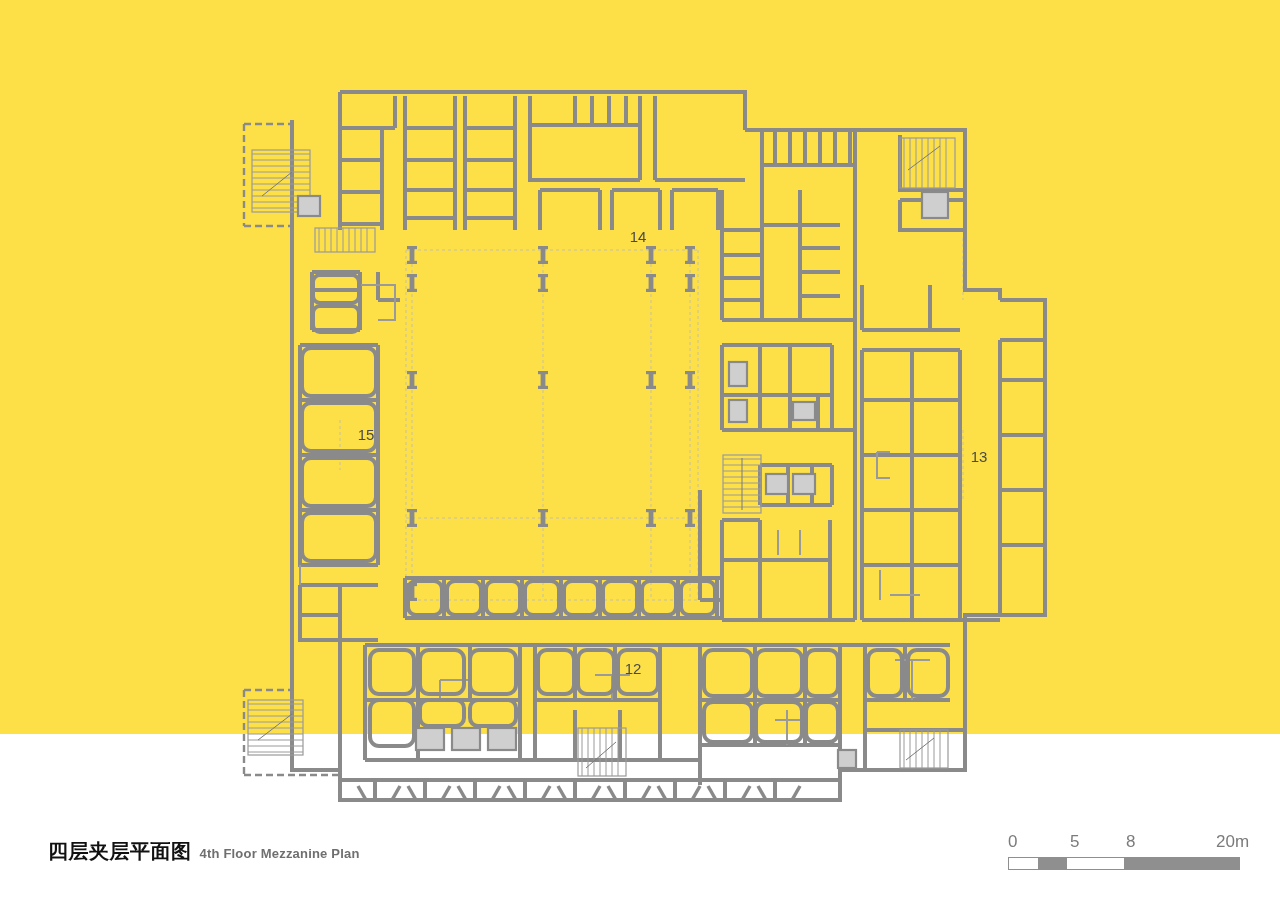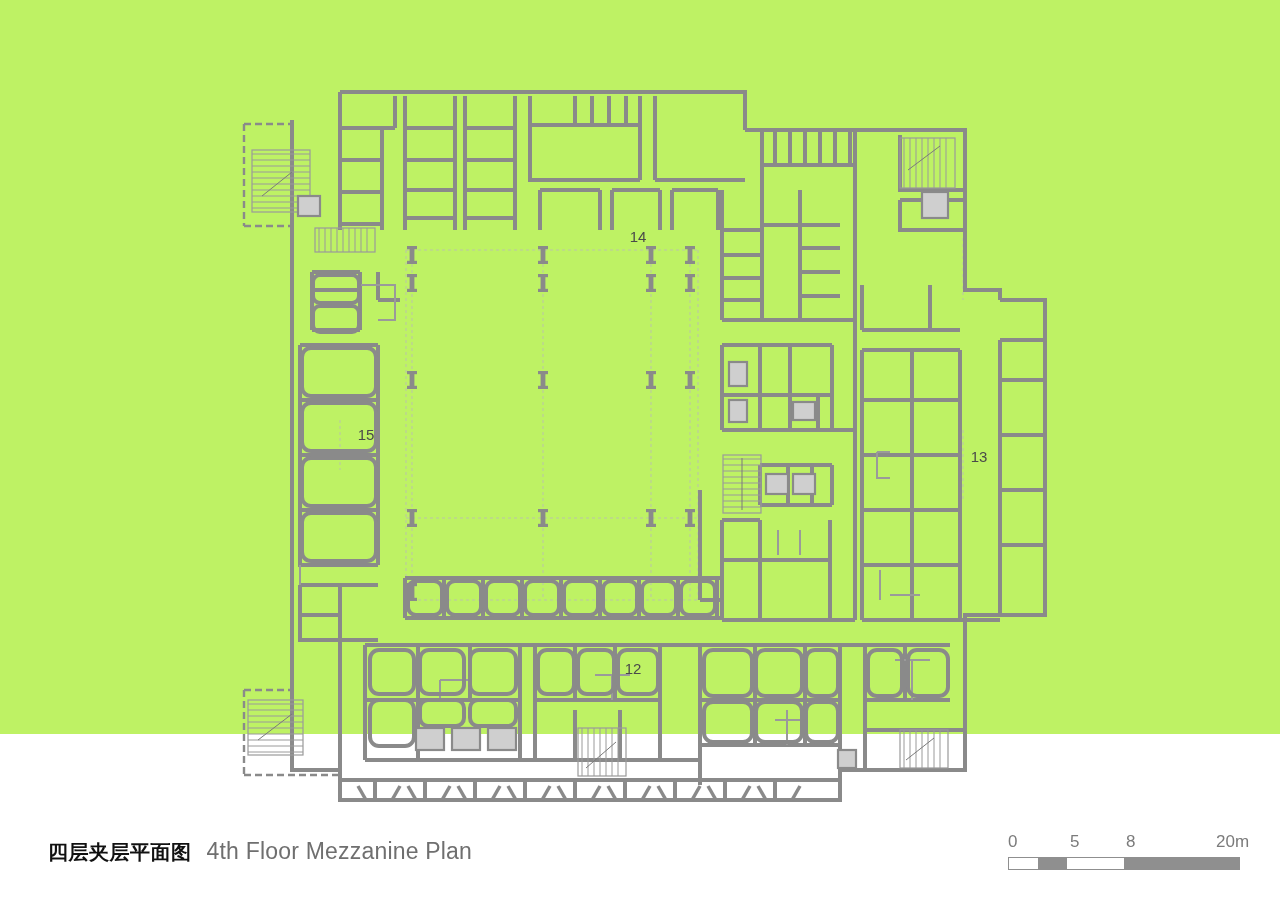--- a/index.html
+++ b/index.html
@@ -1,21 +1,21 @@
 <!DOCTYPE html>
 <html><head>
 <meta charset="utf-8">
 <style>
   html,body{margin:0;padding:0;background:#ffffff;}
   body{width:1280px;height:904px;font-family:"Liberation Sans",sans-serif;overflow:hidden;}
-  #page{position:relative;width:1280px;height:734px;background:#bef264;}
+  #page{position:relative;width:1280px;height:734px;background:#fde047;}
   #plan{position:absolute;left:0;top:0;width:1280px;height:904px;}
-  .caption-wrap{position:absolute;left:48px;top:838px;display:flex;align-items:baseline;gap:15px;}
+  .caption-wrap{position:absolute;left:48px;top:838px;display:flex;align-items:baseline;gap:8px;}
   .cap-cn{font-size:20px;font-weight:bold;color:#111;letter-spacing:.5px;font-family:"DejaVu Sans",sans-serif;}
-  .cap-en{font-size:23px;color:#6f6f6f;font-weight:400;letter-spacing:.2px;}
+  .cap-en{font-size:13px;color:#6f6f6f;font-weight:700;letter-spacing:.2px;}
   .scale-wrap{position:absolute;left:1008px;top:832px;width:240px;}
   .scale-labels{position:relative;height:22px;}
   .scale-labels span{position:absolute;font-size:17px;color:#7b7b7b;}
   .scale-bar{position:relative;margin-top:3px;height:13px;width:232px;border:1px solid #8f8f8f;box-sizing:border-box;display:flex;}
   .seg{height:100%;}
   .seg.on{background:#8f8f8f;}
   .seg.off{background:#ffffff;}
 </style>
 </head>
 <body>

